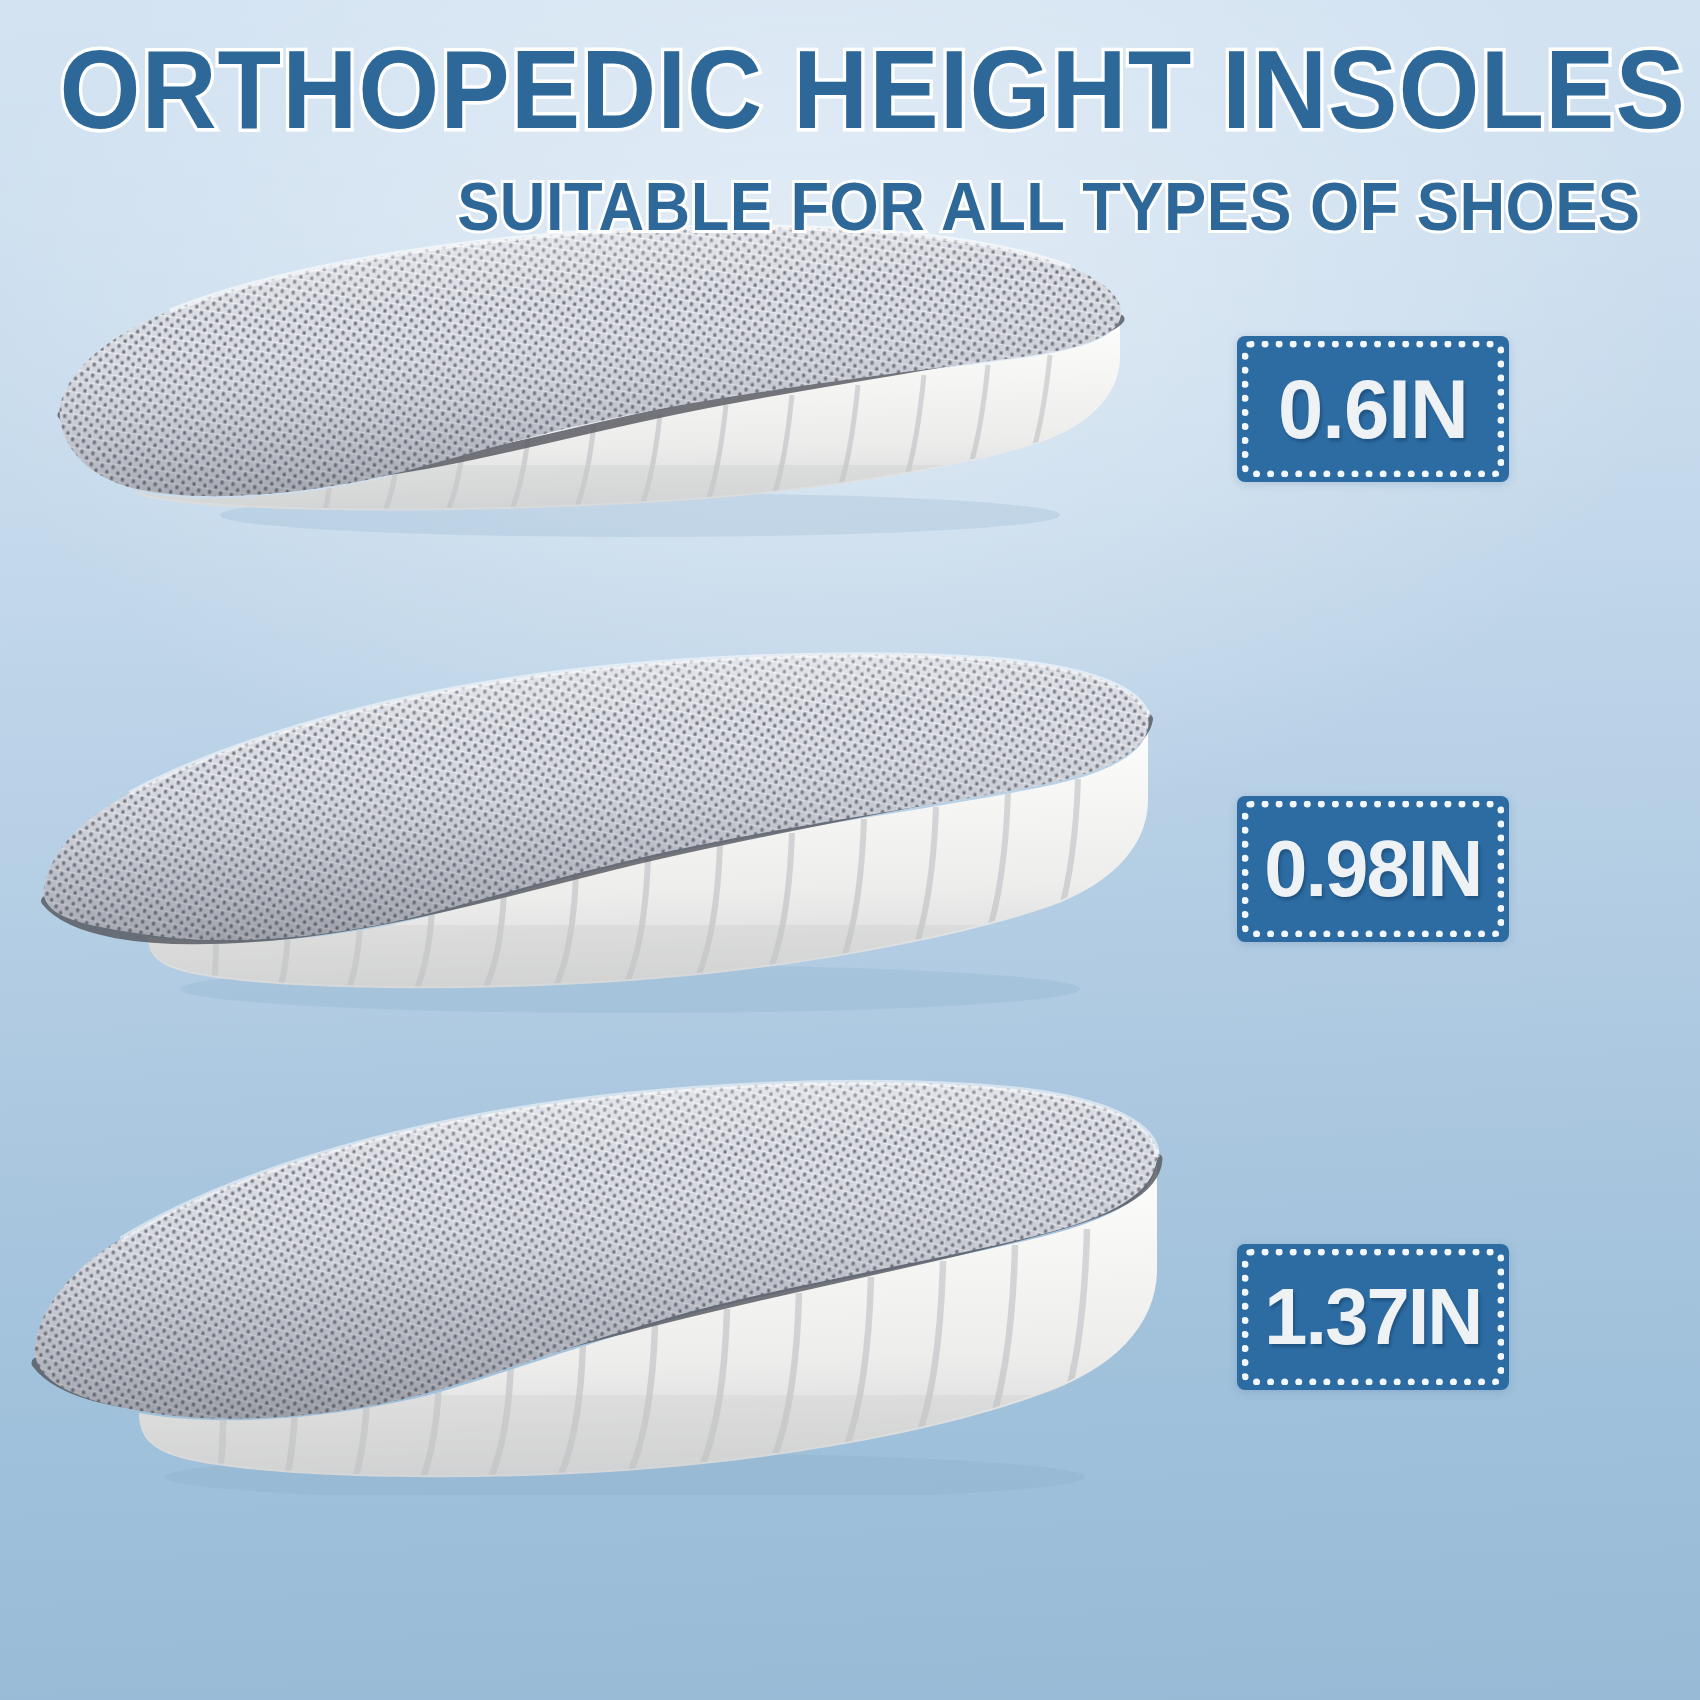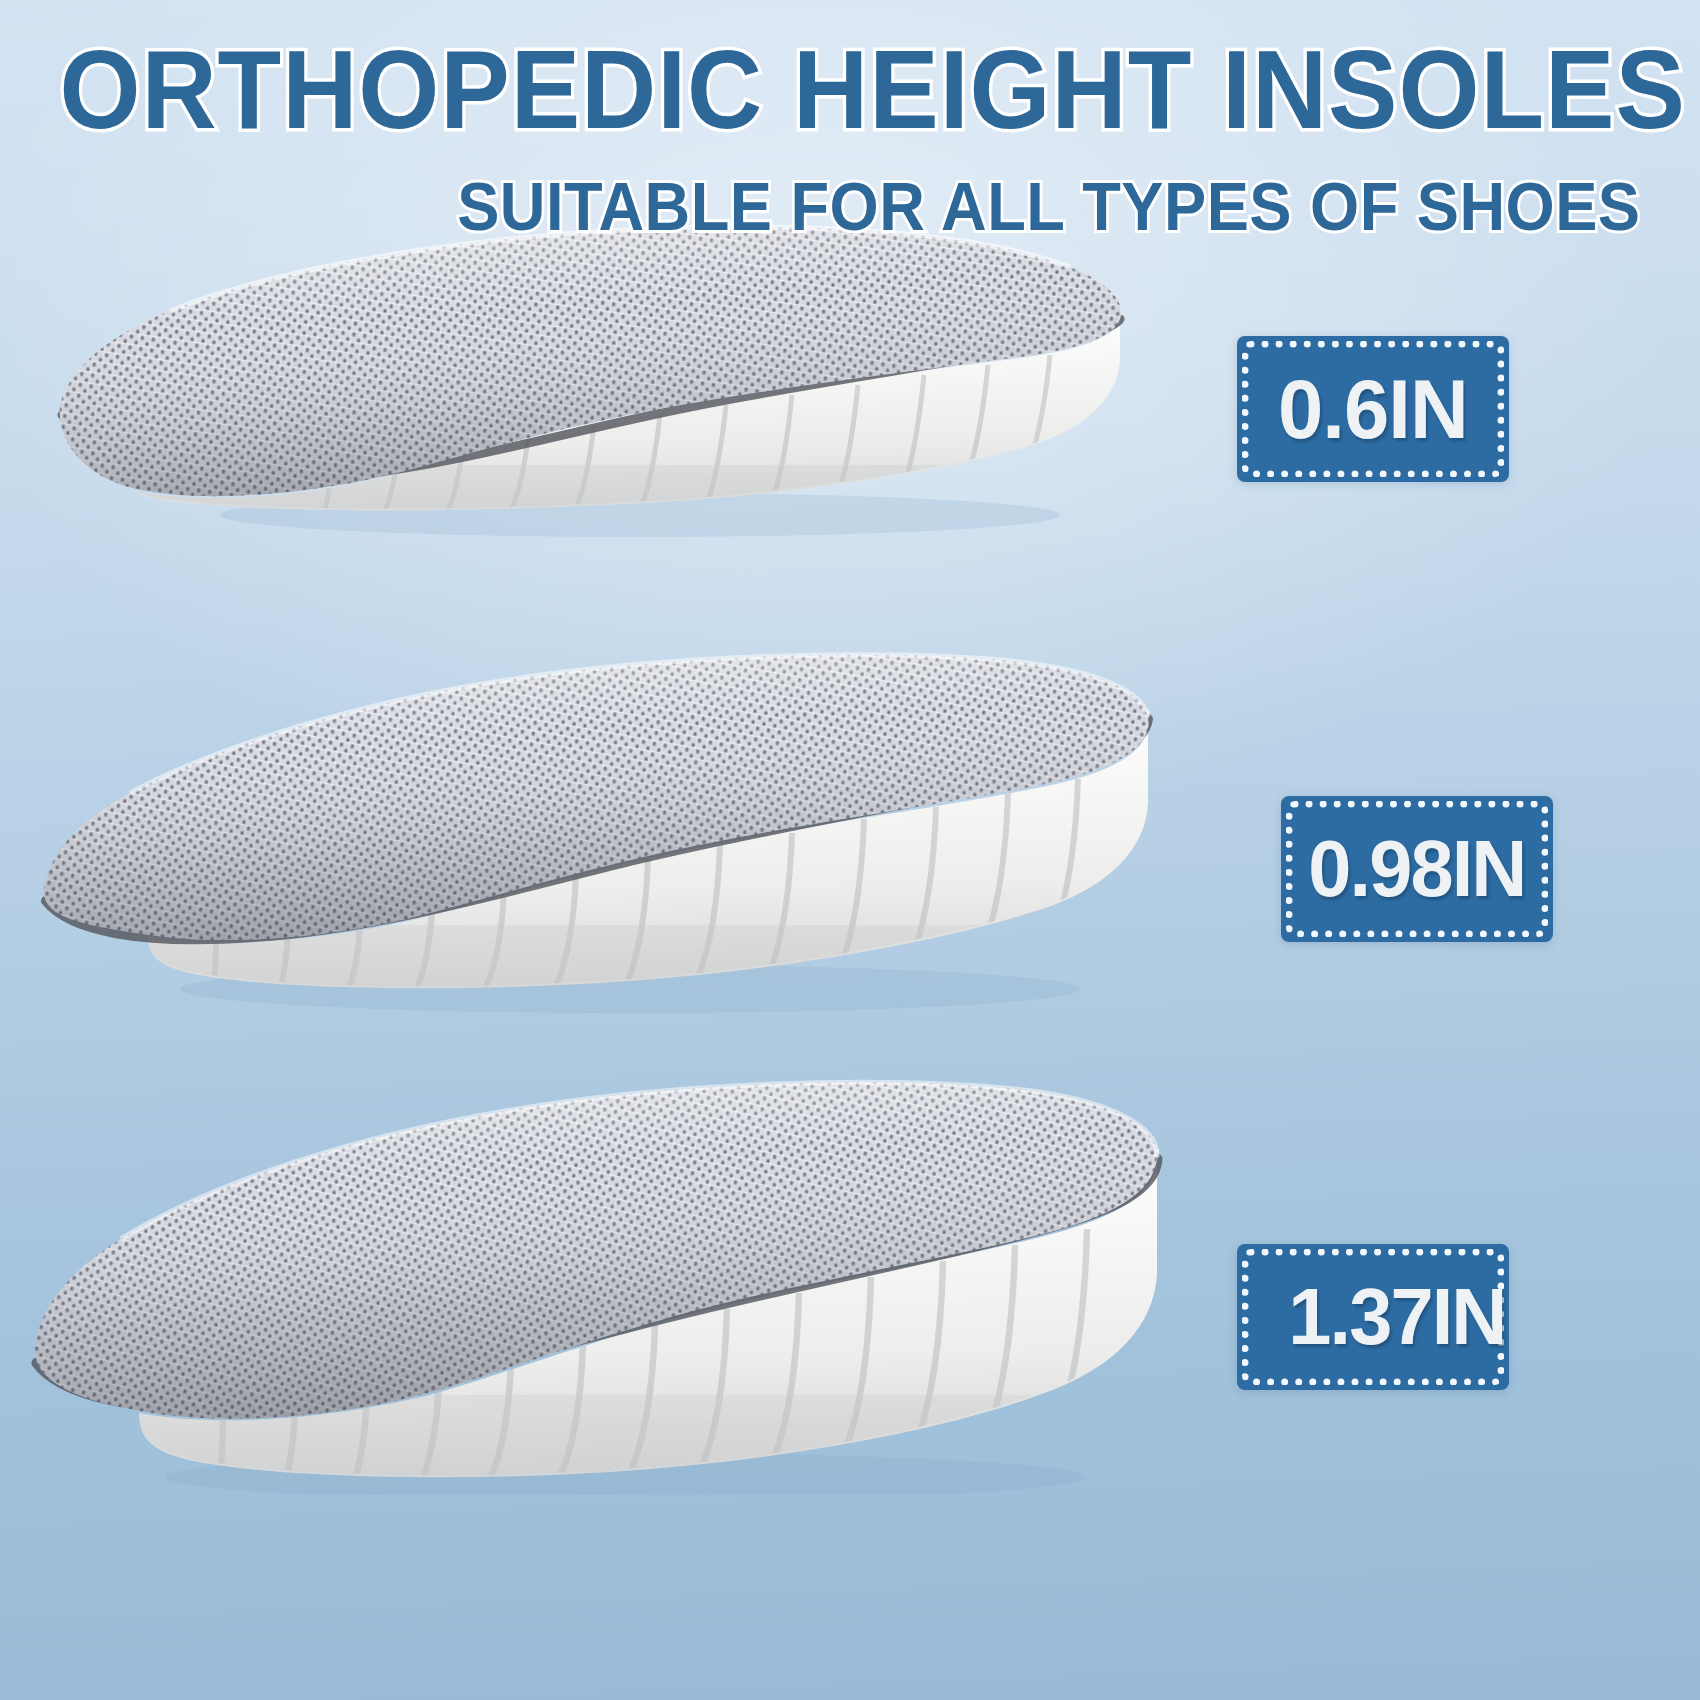--- a/index.html
+++ b/index.html
@@ -104,22 +104,22 @@
     font-size: 84px;
     color: #eef2f5;
     letter-spacing: -1px;
     white-space: nowrap;
     text-shadow: 2px 3px 3px rgba(18,55,90,0.45);
     position: relative;
     z-index: 2;
     transform: scaleX(0.97);
   }
   #badge-1 { left: 1237px; top: 336px; }
-  #badge-2 { left: 1237px; top: 796px; margin-left: 44px; }
-  #badge-3 { left: 1237px; top: 1244px; justify-content: flex-end; }
+  #badge-2 { left: 1237px; top: 796px; }
+  #badge-3 { left: 1237px; top: 1244px; }
   #badge-2 .val { font-size: 80px; letter-spacing: -2px; }
   #badge-3 .val { font-size: 80px; letter-spacing: -2px; }
 
   
   .insole {
     position: absolute;
     z-index: 4;
   }
   .insole svg { display: block; }
 </style>

